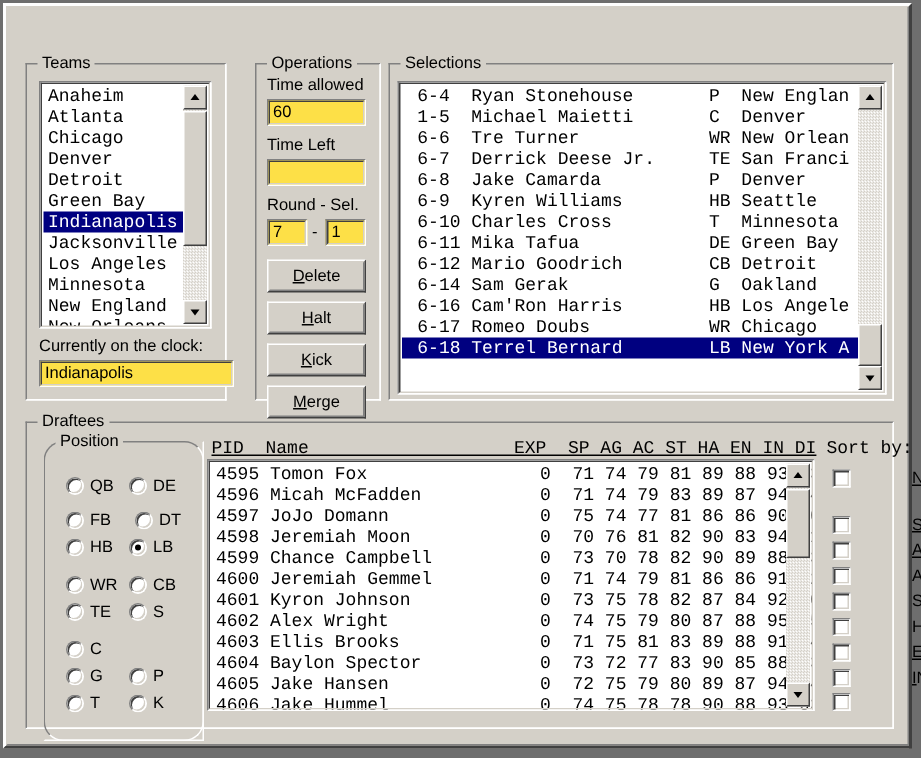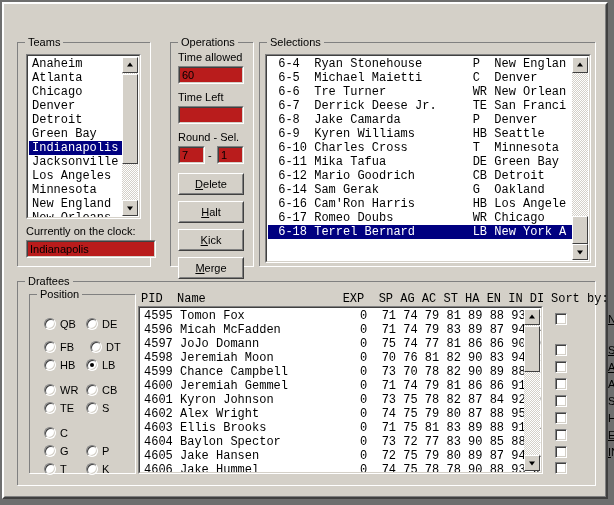--- a/index.html
+++ b/index.html
@@ -236,21 +236,21 @@
 
   
   .lbl {
     position: absolute;
     font-size: 11px;
     color: #000;
     white-space: nowrap;
   }
   .field {
     position: absolute;
-    background: #b91c1c;
+    background: #fde047;
     border-top: 1px solid #808080;
     border-left: 1px solid #808080;
     border-right: 1px solid #ffffff;
     border-bottom: 1px solid #ffffff;
     box-sizing: border-box;
     overflow: hidden;
   }
   .field::before {
     content: "";
     position: absolute;
@@ -325,20 +325,21 @@
     flex: none;
   }
 
   
   #draftee-header {
     position: absolute;
     font-family: "Liberation Mono", monospace;
     font-size: 12px;
     color: #000;
     white-space: pre;
+    text-decoration: underline;
   }
   .drow {
     height: 14px;
     line-height: 14px;
     font-family: "Liberation Mono", monospace;
     font-size: 12px;
     color: #000;
     white-space: pre;
     padding-left: 3px;
     box-sizing: border-box;
@@ -426,21 +427,21 @@
       </div>
   </div>
 
   <div class="group" style="left:255px; top:38px; width:337px; height:225px;">
     <div class="group-inner"></div>
     <div class="group-title">Selections</div>
 
     <div class="sunken" style="left:5px; top:11px; width:326px; height:209px;">
       <div id="selections-rows" style="position:absolute; left:2px; top:2px; right:18px;">
           <div class="listrow"> 6-4  Ryan Stonehouse       P  New Englan</div>
-          <div class="listrow"> 6-5  Michael Maietti       C  Denver</div>
+          <div class="listrow"> 1-5  Michael Maietti       C  Denver</div>
           <div class="listrow"> 6-6  Tre Turner            WR New Orlean</div>
           <div class="listrow"> 6-7  Derrick Deese Jr.     TE San Franci</div>
           <div class="listrow"> 6-8  Jake Camarda          P  Denver</div>
           <div class="listrow"> 6-9  Kyren Williams        HB Seattle</div>
           <div class="listrow"> 6-10 Charles Cross         T  Minnesota</div>
           <div class="listrow"> 6-11 Mika Tafua            DE Green Bay</div>
           <div class="listrow"> 6-12 Mario Goodrich        CB Detroit</div>
           <div class="listrow"> 6-14 Sam Gerak             G  Oakland</div>
           <div class="listrow"> 6-16 Cam'Ron Harris        HB Los Angele</div>
           <div class="listrow"> 6-17 Romeo Doubs           WR Chicago</div>
@@ -455,21 +456,21 @@
             <div class="arrow"></div>
           </div>
       </div>
     </div>
   </div>
 
   <div class="group" style="left:13px; top:277px; width:579px; height:205px;">
     <div class="group-inner"></div>
     <div class="group-title">Draftees</div>
 
-    <div class="group" style="left:11px; top:12px; width:107px; height:180px;">
+    <div class="group" style="left:11px; top:12px; width:107px; height:200px;border-radius:13px;">
       <div class="group-inner"></div>
       <div class="group-title">Position</div>
       <div id="position-radios" style="position:absolute; left:0; top:0; right:0; bottom:0;">
           <div class="radio-item" style="left: 14px; top: 22px;">
             <span class="radio-dot"></span>
             <span>QB</span>
           </div>
           <div class="radio-item" style="left: 56px; top: 22px;">
             <span class="radio-dot"></span>
             <span>DE</span>

